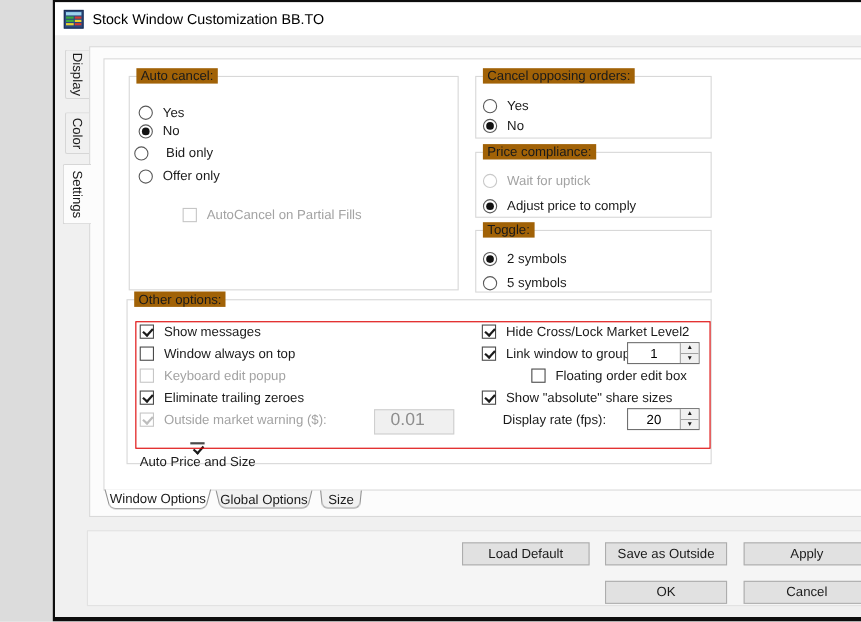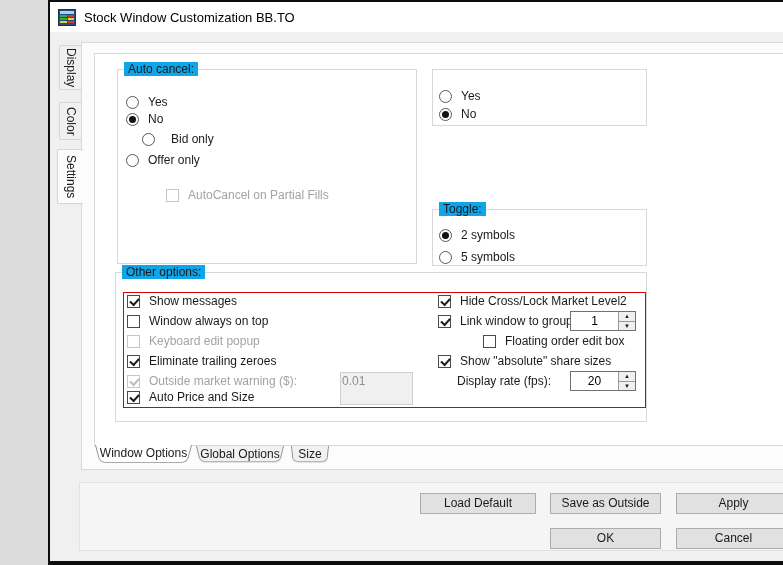--- a/index.html
+++ b/index.html
@@ -24,41 +24,41 @@
   .outer-pane { position:absolute; left:31px; top:40px; width:737px; height:428px;
     background:#fcfcfc; border:1px solid #d9d9d9; }
   .vtab { position:absolute; background:#f0f0f0; border:1px solid #d6d6d6; border-right:none;
     border-radius:2px 0 0 2px; display:flex; align-items:center; justify-content:center; z-index:1; }
   .vtab span { writing-mode:vertical-rl; font-size:12px; white-space:nowrap; }
   .vtab.active { background:#fcfcfc; z-index:3; }
   .inner-pane { position:absolute; left:44px; top:51px; width:715px; height:393px;
     background:#ffffff; border:1px solid #d9d9d9; z-index:1; }
   
   .group { position:absolute; border:1px solid #d8d8d8; }
-  .group-label { position:absolute; top:-8px; left:6px; background:#0ea5e9; padding:0 4px;
+  .group-label { position:absolute; top:-8px; left:6px; background:#a16207; padding:0 4px;
     font-size:12px; white-space:nowrap; }
   
   .row { position:absolute; display:flex; align-items:center; gap:9px; height:16px;justify-content:center; }
   .row-label { font-size:12px; white-space:nowrap; line-height:15px; }
   .row.disabled .row-label { color:#a3a3a3; }
   .radio { width:13px; height:13px; min-width:13px; border-radius:50%; background:#fff;
     border:1px solid #595959; position:relative; }
   .radio.selected::after { content:""; position:absolute; left:2px; top:2px; width:7px; height:7px;
     border-radius:50%; background:#121212; }
   .row.disabled .radio { border-color:#c9c9c9; }
   .cb { width:13px; height:13px; min-width:13px; background:#fff; border:1px solid #4a4a4a; position:relative; }
   .cb.checked::after { content:""; position:absolute; left:2px; top:2px; width:7px; height:4px;
     border-left:2px solid #1b1b1b; border-bottom:2px solid #1b1b1b; transform:rotate(-48deg); }
   .row.disabled .cb { border-color:#c6c6c6; }
   .row.disabled .cb.checked::after { border-color:#bdbdbd; }
   
   .red-rect { position:absolute; border:1px solid #dd0000; pointer-events:none; z-index:5; }
   
-  .tfield { position:absolute; width:73px; height:33px; background:#f0f0f0; border:1px solid #cfcfcf;
-    font-size:12px; line-height:17px; padding-left:1px; color:#8e8e8e; }
+  .tfield { position:absolute; width:73px; height:23px; background:#f0f0f0; border:1px solid #cfcfcf;
+    font-size:16px; line-height:17px; padding-left:14px; color:#8e8e8e; }
   
   .spin { position:absolute; width:66px; height:20px; border:1px solid #707070; background:#fff; display:flex; }
   .spin-val { flex:1; text-align:center; font-size:12px; line-height:18px; color:#000; }
   .spin-btns { width:17px; border-left:1px solid #9a9a9a; display:flex; flex-direction:column; }
   .spin-up,.spin-dn { flex:1; background:#f0f0f0; font-size:6px; line-height:8px; text-align:center; color:#1a1a1a; }
   .spin-up { border-bottom:1px solid #9a9a9a; }
   
   .btab { position:absolute; top:444px; height:18px; z-index:2; }
   .btab::before { content:""; position:absolute; inset:0; background:#f1f1f1;
     border:1px solid #8f8f8f; border-top:none; border-radius:0 0 6px 6px;
@@ -108,45 +108,57 @@
     <div class="group" style="left:22px; top:15px; width:300px; height:195px;">
       <span class="group-label">Auto cancel:</span>
       <div class="row" style="left:8px; top:24px;">
         <span class="radio"></span>
         <span class="row-label">Yes</span>
       </div>
       <div class="row" style="left:8px; top:41px;">
         <span class="radio selected"></span>
         <span class="row-label">No</span>
       </div>
-      <div class="row" style="left:24px; top:61px;gap:16px;">
+      <div class="row" style="left:4px; top:61px;gap:16px;">
         <span class="radio"></span>
         <span class="row-label">Bid only</span>
       </div>
       <div class="row" style="left:8px; top:82px;">
         <span class="radio"></span>
         <span class="row-label">Offer only</span>
       </div>
       <div class="row disabled" style="left:8px; top:117px;padding-left:40px;">
         <span class="cb"></span>
         <span class="row-label">AutoCancel on Partial Fills</span>
       </div>
     </div>
 
     <div class="group" style="left:337px; top:15px; width:215px; height:57px;">
+      <span class="group-label">Cancel opposing orders:</span>
       <div class="row" style="left:6px; top:18px;">
         <span class="radio"></span>
         <span class="row-label">Yes</span>
       </div>
       <div class="row" style="left:6px; top:36px;">
         <span class="radio selected"></span>
         <span class="row-label">No</span>
       </div>
     </div>
 
+    <div class="group" style="left:337px; top:84px; width:215px; height:60px;">
+      <span class="group-label">Price compliance:</span>
+      <div class="row disabled" style="left:6px; top:17px;">
+        <span class="radio"></span>
+        <span class="row-label">Wait for uptick</span>
+      </div>
+      <div class="row" style="left:6px; top:40px;">
+        <span class="radio selected"></span>
+        <span class="row-label">Adjust price to comply</span>
+      </div>
+    </div>
 
     <div class="group" style="left:337px; top:155px; width:215px; height:57px;">
       <span class="group-label">Toggle:</span>
       <div class="row" style="left:6px; top:17px;">
         <span class="radio selected"></span>
         <span class="row-label">2 symbols</span>
       </div>
       <div class="row" style="left:6px; top:39px;">
         <span class="radio"></span>
         <span class="row-label">5 symbols</span>
@@ -171,21 +183,21 @@
       </div>
       <div class="row" style="left:11px; top:80px;">
         <span class="cb checked"></span>
         <span class="row-label">Eliminate trailing zeroes</span>
       </div>
       <div class="row disabled" style="left:11px; top:100px;">
         <span class="cb checked"></span>
         <span class="row-label">Outside market warning ($):</span>
       </div>
       <div class="tfield" style="left:224px; top:99px;">0.01</div>
-      <div class="row" style="left:11px; top:116px;">
+      <div class="row" style="left:11px; top:134px;flex-direction:column;">
         <span class="cb checked"></span>
         <span class="row-label">Auto Price and Size</span>
       </div>
 
       <div class="row" style="left:322px; top:20px;">
         <span class="cb checked"></span>
         <span class="row-label">Hide Cross/Lock Market Level2</span>
       </div>
       <div class="row" style="left:322px; top:40px;">
         <span class="cb checked"></span>

